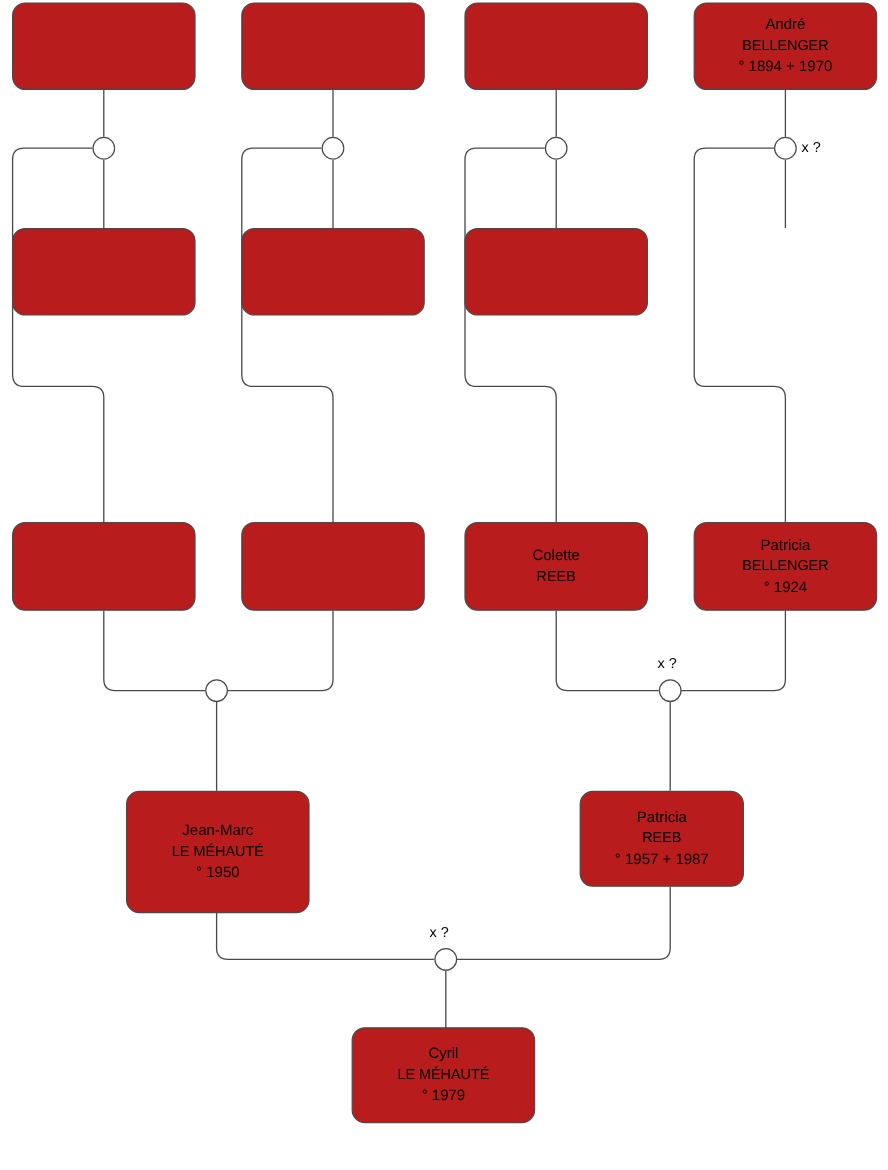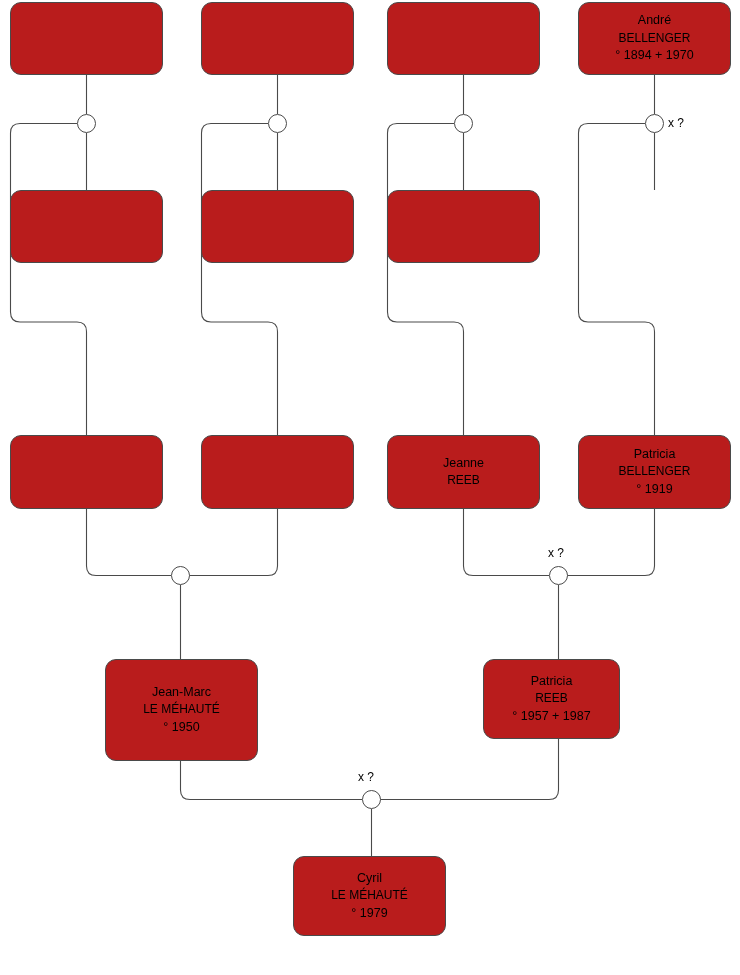--- a/index.html
+++ b/index.html
@@ -170,29 +170,29 @@
     <span class="dates"></span>
   </div>
 
   <div class="person-box empty" style="left:201px; top:435px; width:153px; height:74px;">
     <span class="given"></span>
     <span class="surname"></span>
     <span class="dates"></span>
   </div>
 
   <div class="person-box" style="left:387px; top:435px; width:153px; height:74px;">
-    <span class="given">Jeanne</span>
+    <span class="given">Colette</span>
     <span class="surname">REEB</span>
     <span class="dates"></span>
   </div>
 
   <div class="person-box" style="left:578px; top:435px; width:153px; height:74px;">
     <span class="given">Patricia</span>
     <span class="surname">BELLENGER</span>
-    <span class="dates">° 1919</span>
+    <span class="dates">° 1924</span>
   </div>
 
   <div class="union-node" style="left:171px; top:566px;"></div>
   <div class="union-label" style="left:171px; top:546px;"></div>
 
   <div class="union-node" style="left:549px; top:566px;"></div>
   <div class="union-label" style="left:548px; top:546px;">x ?</div>
 
   <div class="person-box" style="left:105px; top:659px; width:153px; height:102px;">
     <span class="given">Jean-Marc</span>

